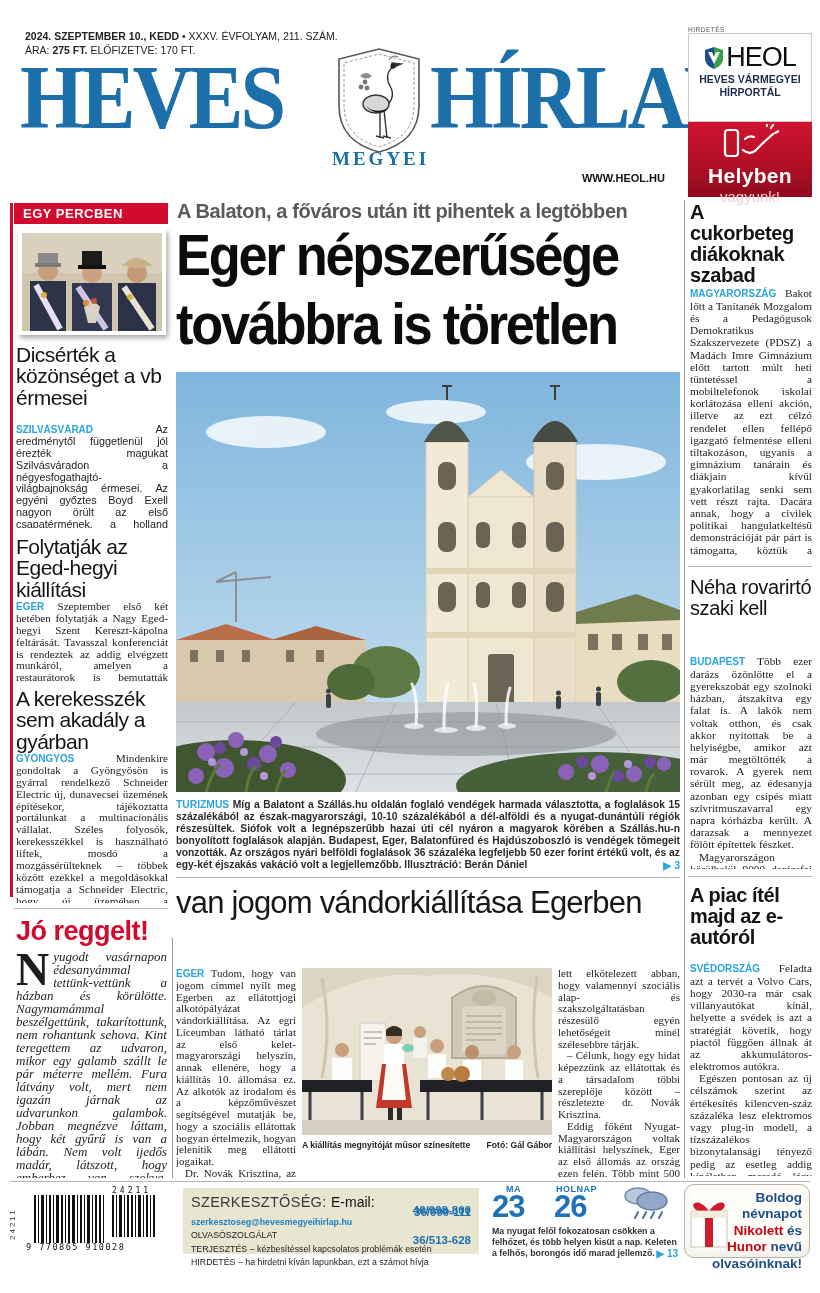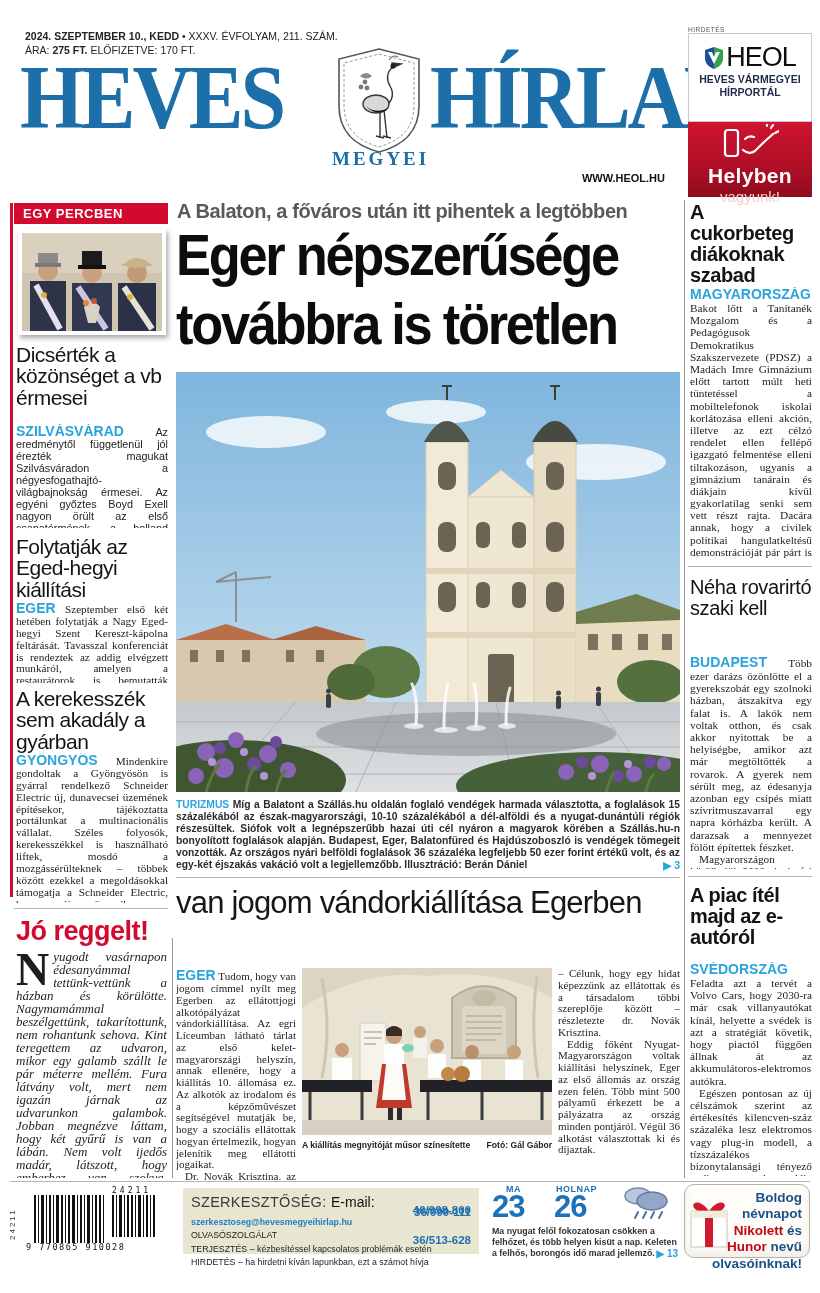--- a/index.html
+++ b/index.html
@@ -27,21 +27,21 @@
   
   .banner{background:#d20a2e;color:#fff;font-weight:bold;font-size:13px;letter-spacing:.5px;
           padding:3px 0 0 9px;height:18px;}
   .redline{background:#d20a2e;}
   .vrule{background:#9a9a9a;width:1px;}
   .hrule{background:#b5b5b5;height:1px;}
   .brief-title{font-size:21px;line-height:1.02;letter-spacing:-.5px;color:#151515;}
   .brief-body{font-size:10.8px;line-height:1.1;color:#222;}
   .brief-body.sans{font-family:"Liberation Sans",sans-serif;}
   .brief-body.ser{font-family:"Liberation Serif",serif;font-size:11.2px;line-height:1.06;}
-  .tag{color:#2aa4dc;font-weight:bold;font-family:"Liberation Sans",sans-serif;font-size:14px;}
+  .tag{color:#2aa4dc;font-weight:bold;font-family:"Liberation Sans",sans-serif;font-size:10px;}
   .pref{color:#2aa4dc;font-weight:bold;font-family:"Liberation Sans",sans-serif;font-size:10.5px;float:right;}
   .photo-frame{background:#fff;border:4px solid #fff;box-shadow:2px 3px 5px rgba(0,0,0,.35);}
   .ed-title{color:#d20a2e;font-size:27px;font-weight:bold;letter-spacing:-.5px;}
   .ed-body{font-family:"Liberation Serif",serif;font-style:italic;font-size:13px;line-height:1.0;color:#1d1d1d;}
   .dropcap{float:left;font-size:46px;line-height:.78;font-style:normal;font-weight:bold;margin:2px 4px 0 0;
            font-family:"Liberation Serif",serif;}
   
   .kicker{color:#58595b;font-weight:bold;font-size:20px;letter-spacing:-.4px;}
   .headline{font-weight:bold;font-size:57px;line-height:1.21;letter-spacing:-2.5px;color:#0c0c0c;
             transform:scaleX(.92);transform-origin:top left;white-space:nowrap;}
@@ -419,20 +419,21 @@
         <circle cx="160" cy="106" r="8" fill="#b57c3e"></circle>
       <rect x="0" y="152" width="250" height="15" fill="#d6d0c2"></rect>
     </svg>
   </div>
   <div class="abs pcap" style="left:302px;top:1140px;width:250px;">
     <span>A kiállítás megnyitóját műsor színesítette</span>
     <span class="credit">Fotó: Gál Gábor</span>
   </div>
 
   <div class="abs colbody just hidden-ovf" style="left:558px;top:968px;width:122px;height:212px;">
+    <p><span>lett elkötelezett abban, hogy valamennyi szociális alap- és szakszolgáltatásban részesülő egyén lehetőségeit minél szélesebbre tárják.</span></p>
     <p><span>– Célunk, hogy egy hidat képezzünk az ellátottak és a társadalom többi szereplője között – részletezte dr. Novák Krisztina.</span></p>
     <p><span>Eddig főként Nyugat-Magyarországon voltak kiállítási helyszínek, Eger az első állomás az ország ezen felén. Több mint 500 pályamű érkezett be a pályázatra az ország minden pontjáról. Végül 36 alkotást választottak ki és díjaztak.</span></p>
   </div>
 
   <div class="abs vrule" style="left:684px;top:200px;height:978px;"></div>
 
   <div class="abs r-title bold" style="left:690px;top:202px;width:122px;">A cukorbeteg diákoknak szabad</div>
   <div class="abs r-body just hidden-ovf" style="left:690px;top:287px;width:122px;height:272px;">
     <p><span class="tag">MAGYARORSZÁG</span> <span>Bakot lőtt a Tanítanék Mozgalom és a Pedagógusok Demokratikus Szakszervezete (PDSZ) a Madách Imre Gimnázium előtt tartott múlt heti tüntetéssel a mobiltelefonok iskolai korlátozása elleni akción, illetve az ezt célzó rendelet ellen fellépő igazgató felmentése elleni tiltakozáson, ugyanis a gimnázium tanárain és diákjain kívül gyakorlatilag senki sem vett részt rajta. Dacára annak, hogy a civilek politikai hangulatkeltésű demonstrációját pár párt is támogatta, köztük a Momentum, amely párt szokás szerint minden ellenzéki megmozduláson feltűnik. A PDSZ-nek nem célja a szakmai érdekérvényesítés, ellenben a politikai hangulatkeltésben élen jár.</span></p>
   </div>

